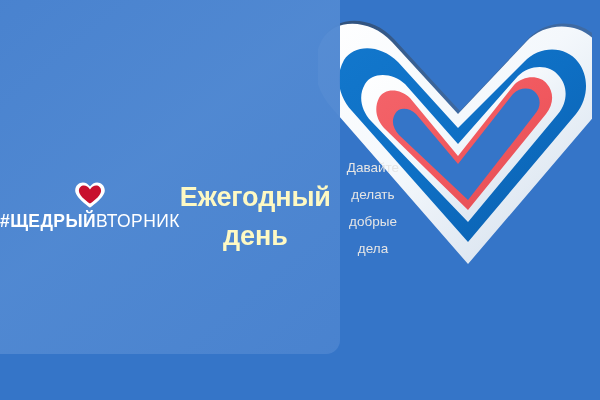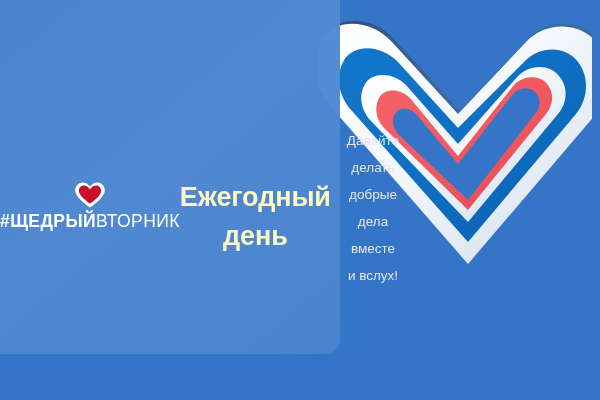--- a/index.html
+++ b/index.html
@@ -232,17 +232,16 @@
         <span class="bold">#ЩЕДРЫЙ</span><span class="light">ВТОРНИК</span>
       </div>
     </div>
 
     <h1 id="headline">
       <span class="hl-line">Ежегодный день</span>
     </h1>
 
     <p id="subtitle">
       <span class="sub-line">Давайте делать добрые дела</span>
-      <span class="sub-line">вместе и вслух!</span>
     </p>
 
   </div>
 </div>
 
 </body></html>

